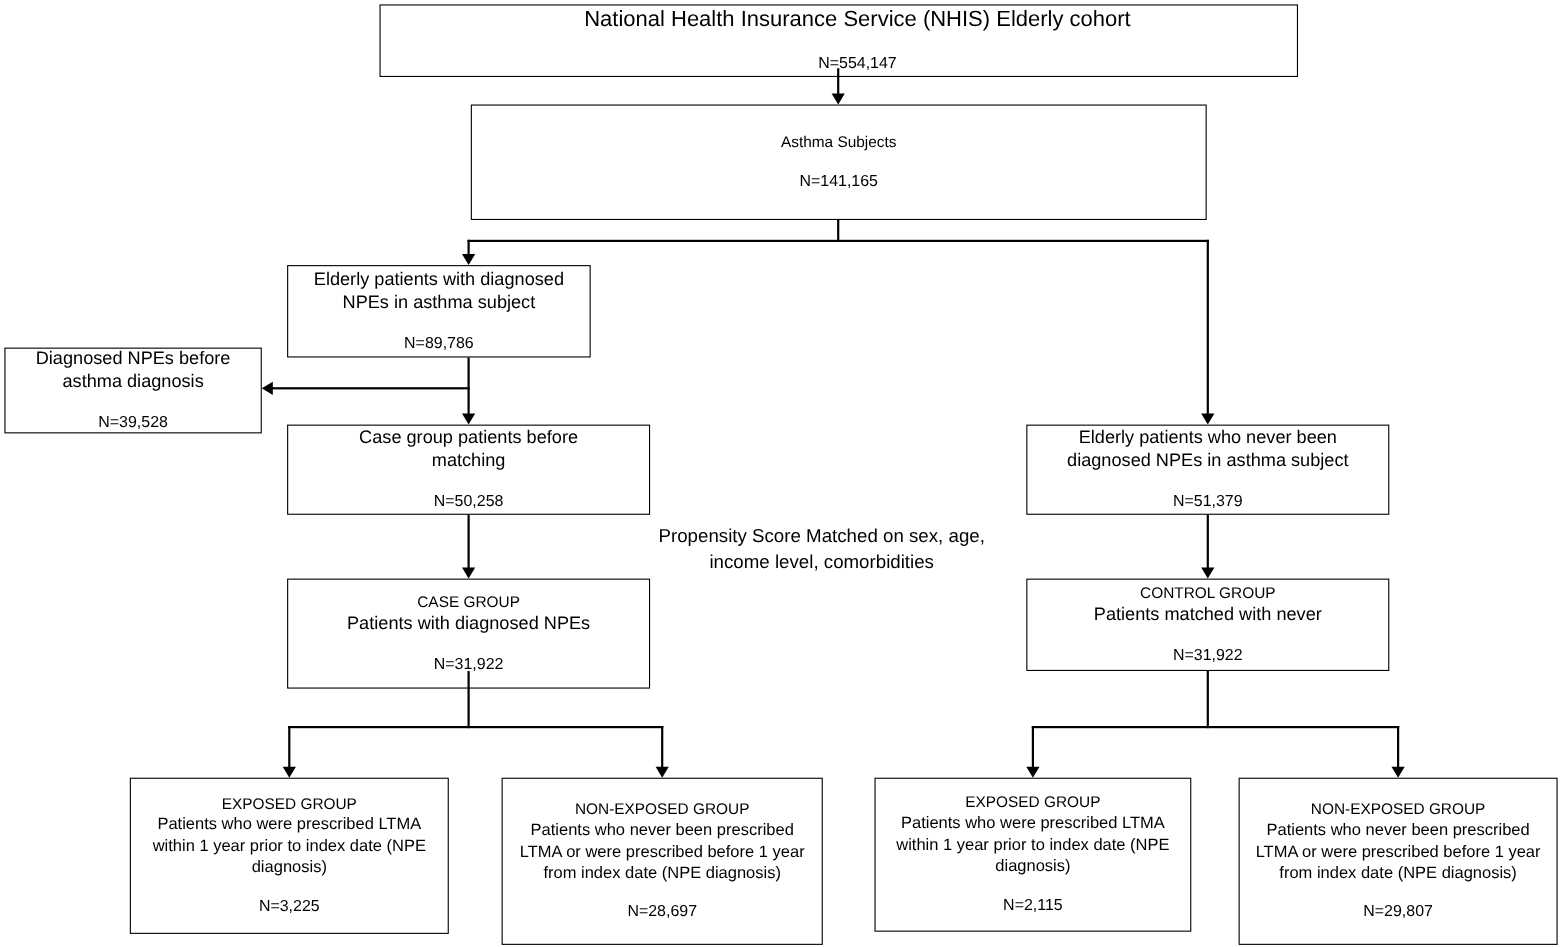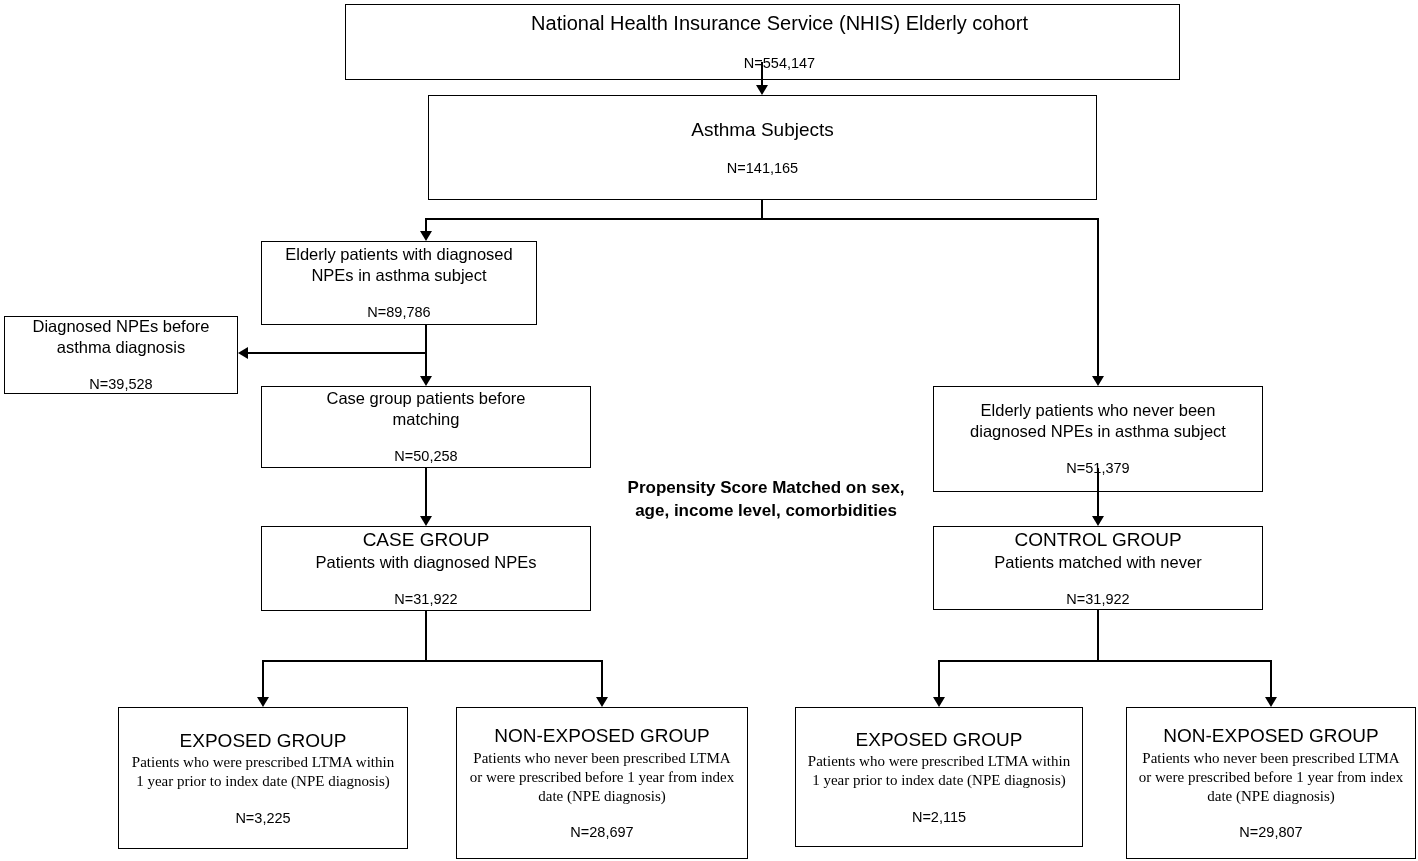--- a/index.html
+++ b/index.html
@@ -12,36 +12,36 @@
     box-sizing: border-box;
     display: flex;
     flex-direction: column;
     align-items: center;
     justify-content: center;
     text-align: center;
     padding: 3px 10px;
     line-height: 1.28;
   }
   .t-xl { font-size: 20px; }
-  .t-lg { font-size: 19px; }
+  .t-lg { font-size: 14px; }
   .t-md { font-size: 16.5px; }
-  .t-sm { font-size: 15px; font-family: Liberation Serif, serif; }
+  .t-sm { font-size: 15px; }
   .t-n  { font-size: 14.5px; margin-top: 17px; }
   .vline, .hline { position: absolute; background: #000; }
   .arr { position: absolute; width: 0; height: 0; }
   .arr.down { border-left: 6px solid transparent; border-right: 6px solid transparent; border-top: 10px solid #000; }
   .arr.left { border-top: 6px solid transparent; border-bottom: 6px solid transparent; border-right: 10px solid #000; }
   .note { position: absolute; text-align: center; line-height: 1.35; font-size: 17px; }
 </style>
 </head>
 <body>
 
 <div class="canvas">
 
-  <div class="box" style="left:345px; top:4px; width:835px; height:76px;padding-left:44px;">
+  <div class="box" style="left:345px; top:4px; width:835px; height:66px;padding-left:44px;">
     <div class="t-xl">National Health Insurance Service (NHIS) Elderly cohort</div>
     <div class="t-n">N=554,147</div>
   </div>
 
   <div class="box" style="left:428px; top:95px; width:669px; height:105px;">
     <div class="t-lg">Asthma Subjects</div>
     <div class="t-n">N=141,165</div>
   </div>
 
   <div class="box" style="left:261px; top:241px; width:276px; height:84px;">
@@ -52,27 +52,27 @@
   <div class="box" style="left:4px; top:316px; width:234px; height:78px;">
     <div class="t-md">Diagnosed NPEs before asthma diagnosis</div>
     <div class="t-n">N=39,528</div>
   </div>
 
   <div class="box" style="left:261px; top:386px; width:330px; height:82px;">
     <div class="t-md" style="max-width:250px;">Case group patients before matching</div>
     <div class="t-n">N=50,258</div>
   </div>
 
-  <div class="box" style="left:261px; top:526px; width:330px; height:85px;">
+  <div class="box" style="left:261px; top:526px; width:330px; height:100px;">
     <div class="t-lg">CASE GROUP</div>
     <div class="t-md">Patients with diagnosed NPEs</div>
     <div class="t-n">N=31,922</div>
   </div>
 
-  <div class="box" style="left:933px; top:386px; width:330px; height:106px;">
+  <div class="box" style="left:933px; top:386px; width:330px; height:82px;">
     <div class="t-md">Elderly patients who never been diagnosed NPEs in asthma subject</div>
     <div class="t-n">N=51,379</div>
   </div>
 
   <div class="box" style="left:933px; top:526px; width:330px; height:84px;">
     <div class="t-lg">CONTROL GROUP</div>
     <div class="t-md">Patients matched with never</div>
     <div class="t-n">N=31,922</div>
   </div>
 
@@ -93,21 +93,21 @@
     <div class="t-sm">Patients who were prescribed LTMA within 1 year prior to index date (NPE diagnosis)</div>
     <div class="t-n">N=2,115</div>
   </div>
 
   <div class="box" style="left:1126px; top:707px; width:290px; height:152px;">
     <div class="t-lg">NON-EXPOSED GROUP</div>
     <div class="t-sm">Patients who never been prescribed LTMA or were prescribed before 1 year from index date (NPE diagnosis)</div>
     <div class="t-n">N=29,807</div>
   </div>
 
-  <div class="note" style="left:616px; top:477px; width:300px;font-weight:bold;">
+  <div class="note" style="left:597px; top:477px; width:300px;">
     <div>Propensity Score Matched on sex, age, income level, comorbidities</div>
   </div>
 
   <div class="vline" style="left:761px; top:62px; width:2px; height:25px;"></div>
   <div class="arr down" style="left:756px; top:85px;"></div>
 
   <div class="vline" style="left:761px; top:200px; width:2px; height:20px;"></div>
   <div class="hline" style="left:425px; top:218px; width:674px; height:2px;"></div>
 
   <div class="vline" style="left:425px; top:218px; width:2px; height:15px;"></div>

